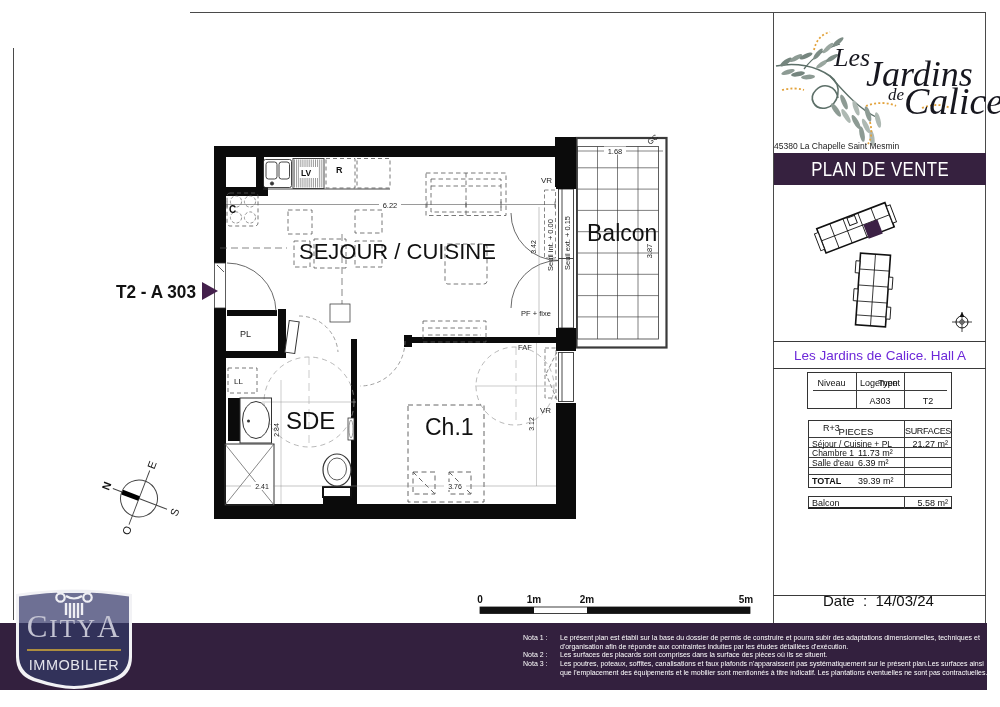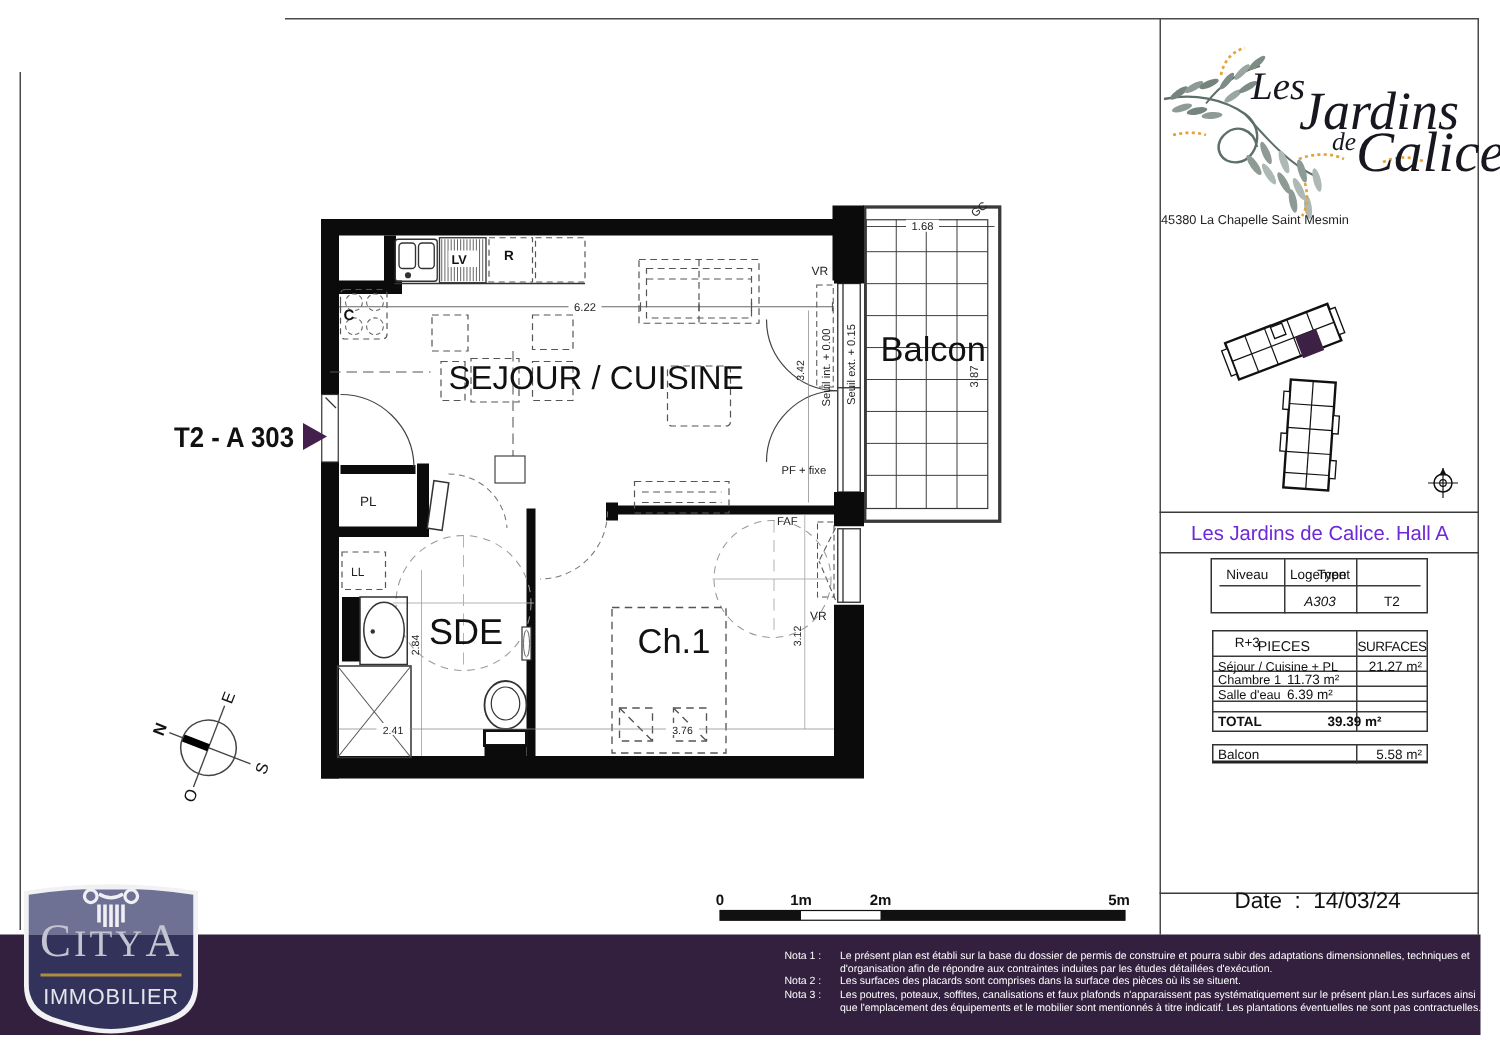--- a/index.html
+++ b/index.html
@@ -226,20 +226,21 @@
 <rect x="480" y="607" width="270" height="6.5" fill="#fff" stroke="#111" stroke-width="0.8"></rect>
 <rect x="480" y="607" width="54" height="6.5" fill="#111"></rect>
 <rect x="587" y="607" width="163" height="6.5" fill="#111"></rect>
 <text x="480" y="603" font-size="10" font-weight="bold" text-anchor="middle" fill="#111">0</text>
 <text x="534" y="603" font-size="10" font-weight="bold" text-anchor="middle" fill="#111">1m</text>
 <text x="587" y="603" font-size="10" font-weight="bold" text-anchor="middle" fill="#111">2m</text>
 <text x="746" y="603" font-size="10" font-weight="bold" text-anchor="middle" fill="#111">5m</text>
 </svg>
 
 
+<div id="banner"><span style="display:inline-block;transform:scaleX(0.8);transform-origin:center;">PLAN DE VENTE</span></div>
 <svg class="abs" style="left:774px;top:14px;" width="226" height="139" viewBox="0 0 226 139">
 <g stroke="#5c6f68" fill="none">
 <path d="M 2,52 C 22,48 42,52 56,62 C 70,72 64,92 52,94 C 40,96 34,84 42,76 C 50,68 62,72 64,84" stroke-width="1.6"></path>
 <path d="M 30,55 C 40,42 52,34 66,30" stroke-width="1.3"></path>
 <path d="M 56,62 C 70,78 86,96 104,104" stroke-width="1.3"></path>
 </g>
 <ellipse cx="12.0" cy="48.0" rx="7.0" ry="2.3" fill="#75857e" transform="rotate(-35 12.0 48.0)"></ellipse>
       <ellipse cx="22.0" cy="44.0" rx="7.0" ry="2.3" fill="#8d9b94" transform="rotate(-29 22.0 44.0)"></ellipse>
       <ellipse cx="32.0" cy="42.0" rx="7.0" ry="2.3" fill="#75857e" transform="rotate(-23 32.0 42.0)"></ellipse>
       <ellipse cx="14.0" cy="58.0" rx="7.0" ry="2.3" fill="#8d9b94" transform="rotate(-17 14.0 58.0)"></ellipse>
@@ -310,39 +311,39 @@
 <div class="abs" style="left:774px;top:348px;width:212px;text-align:center;font-size:13.5px;color:#6d28d9;">Les Jardins de Calice. Hall A</div>
 <div class="tline" style="left:773px;top:368px;width:213px;height:1px;"></div>
 <div class="abs" style="left:807px;top:372px;width:145px;height:37px;border:1px solid #333;box-sizing:border-box;"></div>
 <div class="tline" style="left:856px;top:372px;width:1px;height:37px;"></div>
 <div class="tline" style="left:904px;top:372px;width:1px;height:37px;"></div>
 <div class="tline" style="left:813px;top:390px;width:134px;height:1px;"></div>
 <div class="tcell" style="left:807px;top:378px;width:49px;text-align:center;">Niveau</div>
 <div class="tcell" style="left:856px;top:378px;width:48px;text-align:center;">Logement</div>
 <div class="tcell" style="left:864px;top:378px;width:48px;text-align:center;">Type</div>
 <div class="tcell" style="left:807px;top:396px;width:49px;text-align:center;margin-top:27px;">R+3</div>
-<div class="tcell" style="left:856px;top:396px;width:48px;text-align:center;font-style:italic;">A303</div>
+<div class="tcell" style="left:856px;top:396px;width:48px;text-align:center;">A303</div>
 <div class="tcell" style="left:904px;top:396px;width:48px;text-align:center;">T2</div>
 <div class="abs" style="left:808px;top:420px;width:144px;height:68px;border:1px solid #333;box-sizing:border-box;"></div>
 <div class="tline" style="left:904px;top:420px;width:1px;height:68px;"></div>
 <div class="tline" style="left:808px;top:437px;width:144px;height:1px;"></div>
 <div class="tline" style="left:808px;top:446.5px;width:144px;height:1px;"></div>
 <div class="tline" style="left:808px;top:456.5px;width:144px;height:1px;"></div>
 <div class="tline" style="left:808px;top:466.5px;width:144px;height:1px;"></div>
 <div class="tline" style="left:808px;top:473.5px;width:144px;height:1px;"></div>
 <div class="tcell" style="left:808px;top:426px;width:96px;text-align:center;font-size:9.5px;">PIECES</div>
 <div class="tcell" style="left:904px;top:426px;width:48px;text-align:center;font-size:9px;letter-spacing:-0.3px;">SURFACES</div>
 <div class="tcell" style="left:812px;top:438.5px;font-size:8.5px;">Séjour / Cuisine + PL</div>
 <div class="tcell" style="left:858px;top:438.5px;width:90px;text-align:right;">21.27 m²</div>
 <div class="tcell" style="left:812px;top:448px;font-size:8.5px;">Chambre 1</div>
 <div class="tcell" style="left:858px;top:448px;width:90px;text-align:left;">11.73 m²</div>
 <div class="tcell" style="left:812px;top:458px;font-size:8.5px;">Salle d'eau</div>
 <div class="tcell" style="left:858px;top:458px;width:90px;">6.39 m²</div>
 <div class="tcell" style="left:812px;top:476px;font-weight:bold;">TOTAL</div>
-<div class="tcell" style="left:858px;top:476px;width:90px;text-align:center;font-weight:bold;">39.39 m²</div>
+<div class="tcell" style="left:858px;top:476px;width:90px;text-align:left;font-weight:normal;">39.39 m²</div>
 <div class="abs" style="left:808px;top:496px;width:144px;height:13px;border:1px solid #333;border-bottom:2px solid #222;box-sizing:border-box;"></div>
 <div class="tline" style="left:904px;top:496px;width:1px;height:13px;"></div>
 <div class="tcell" style="left:812px;top:498px;">Balcon</div>
 <div class="tcell" style="left:858px;top:498px;width:90px;text-align:right;">5.58 m²</div>
 <div class="tline" style="left:773px;top:595px;width:213px;height:1px;"></div>
 <div class="tcell" style="left:823px;top:592px;font-size:15px;">Date&nbsp;&nbsp;:&nbsp;&nbsp;14/03/24</div>
 
 <div id="purplebar"></div>
 <div class="nota" style="left:523px;top:634px;">Nota 1 :</div>
 <div class="nota" style="left:560px;top:634px;">Le présent plan est établi sur la base du dossier de permis de construire et pourra subir des adaptations dimensionnelles, techniques et</div>

